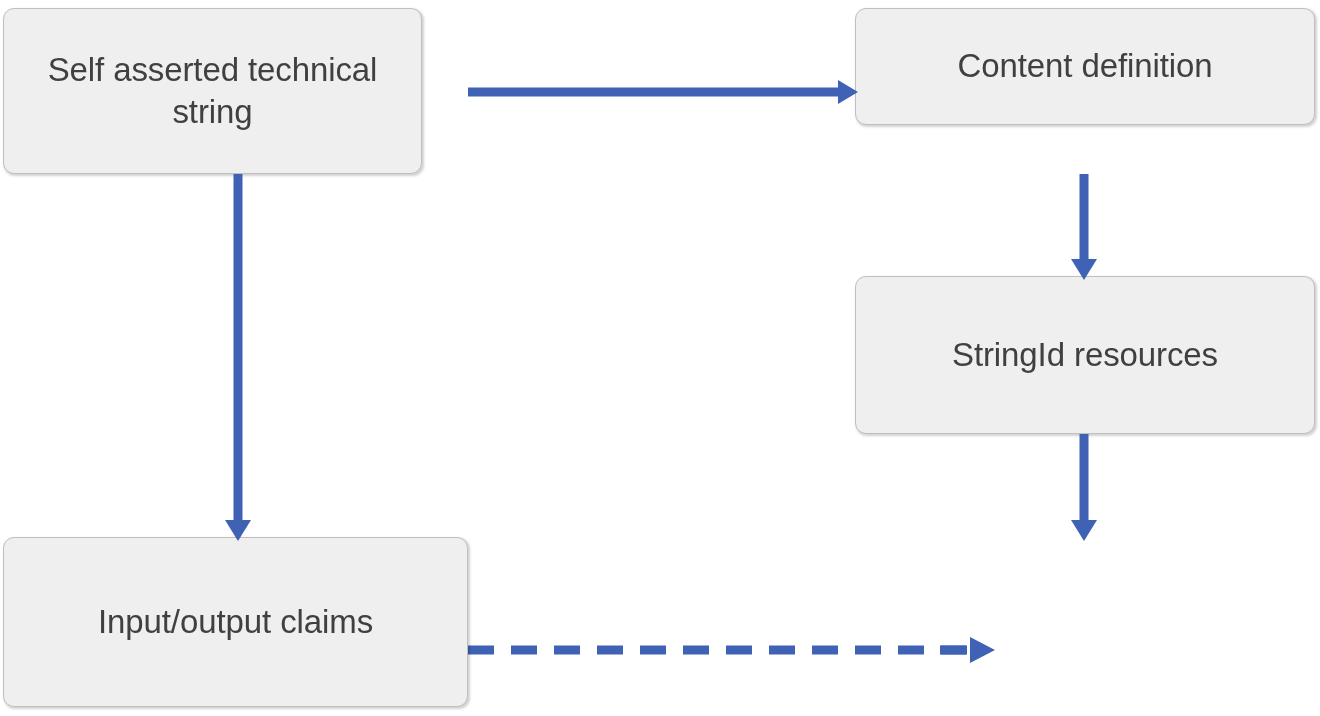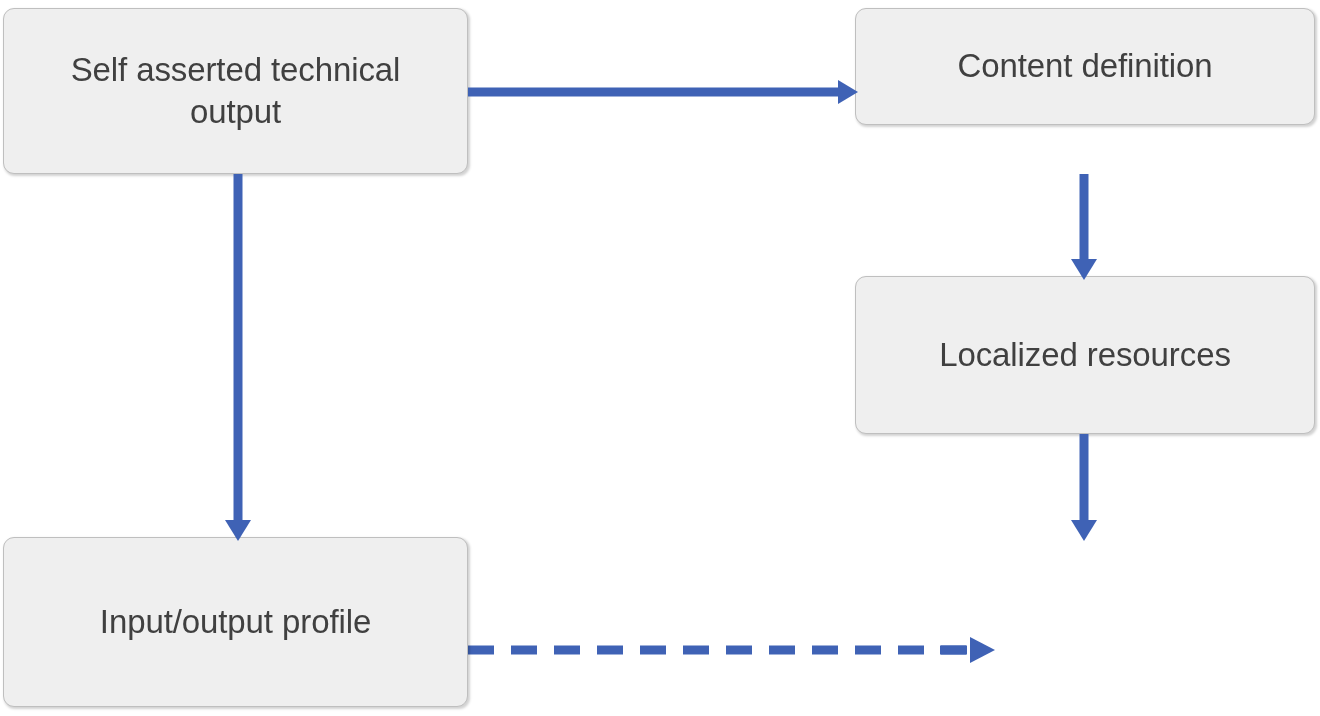--- a/index.html
+++ b/index.html
@@ -69,42 +69,42 @@
 
 <div id="diagram-canvas">
 
   <svg id="edge-layer-under" viewBox="0 0 1320 716" aria-hidden="true">
 
     <g>
       <line x1="468" y1="650" x2="967" y2="650" stroke="#3F62B5" stroke-width="9" stroke-dasharray="26 17" stroke-linecap="butt"></line>
     </g>
   </svg>
 
-  <div class="node-box" style="left:3px; top:8px; width:465px; height:166px;">
+  <div class="node-box" style="left:3px; top:8px; width:419px; height:166px;">
     <span>
       <span class="node-label">Self asserted technical</span>
-      <span class="node-label">output</span>
+      <span class="node-label">string</span>
     </span>
   </div>
 
   <div class="node-box" style="left:855px; top:8px; width:460px; height:117px;">
     <span>
       <span class="node-label">Content definition</span>
     </span>
   </div>
 
   <div class="node-box" style="left:855px; top:276px; width:460px; height:158px;">
     <span>
-      <span class="node-label">Localized resources</span>
+      <span class="node-label">StringId resources</span>
     </span>
   </div>
 
   <div class="node-box" style="left:3px; top:537px; width:465px; height:170px;">
     <span>
-      <span class="node-label">Input/output profile</span>
+      <span class="node-label">Input/output claims</span>
     </span>
   </div>
 
 
   <svg id="edge-layer" viewBox="0 0 1320 716" aria-hidden="true">
 
     <g>
       <line x1="468" y1="92" x2="838" y2="92" stroke="#3F62B5" stroke-width="9"></line>
       <polygon points="838,80 858,92 838,104" fill="#3F62B5"></polygon>
     </g>

